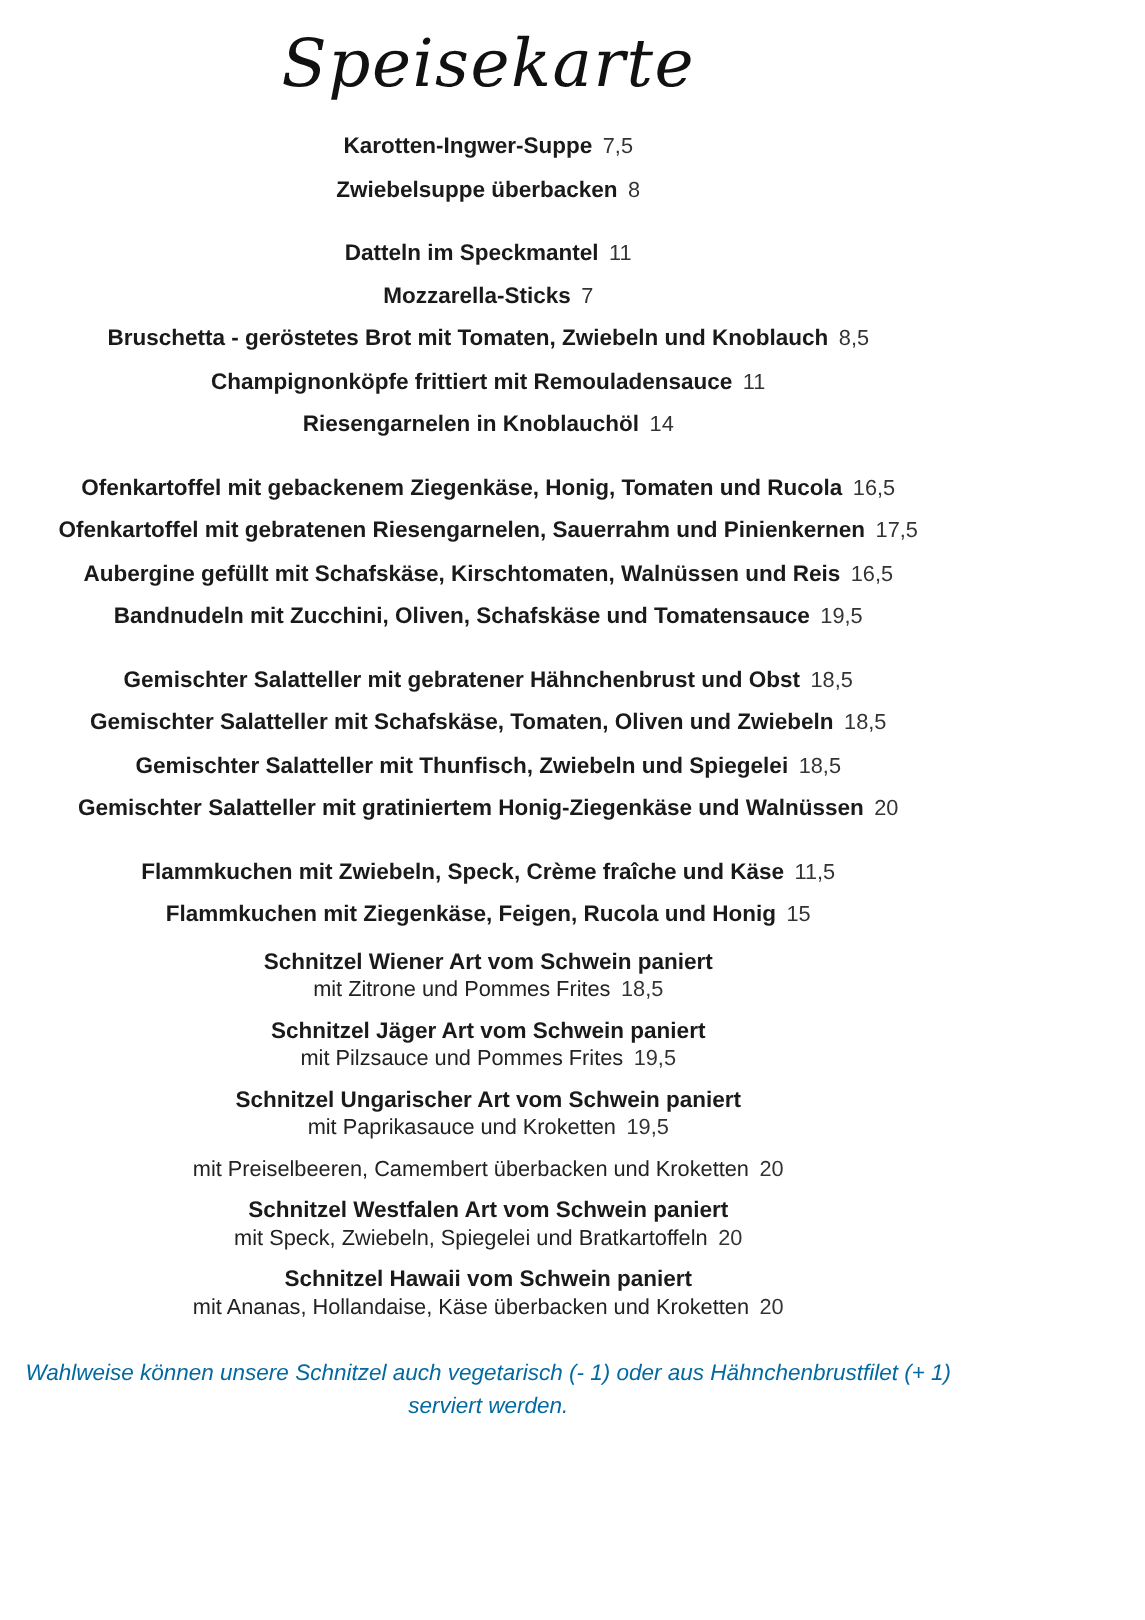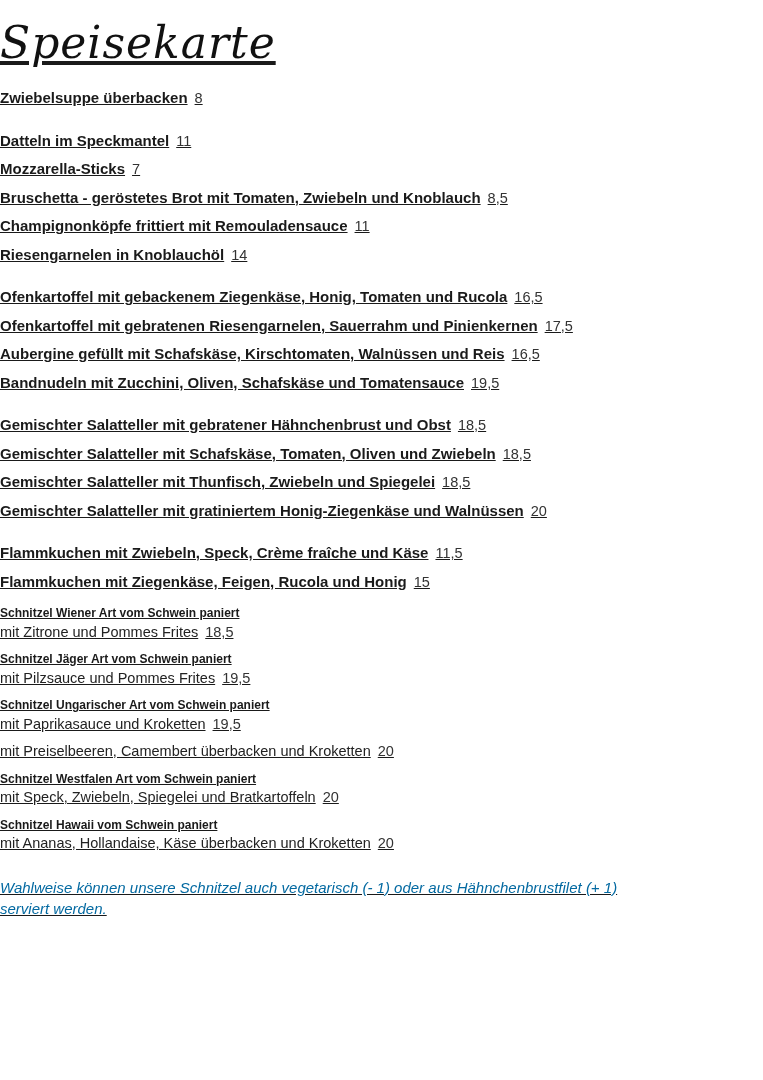--- a/index.html
+++ b/index.html
@@ -8,21 +8,21 @@
     height: 1080px;
     background: #ffffff;
     font-family: "Liberation Sans", sans-serif;
     color: #1a1a1a;
     overflow: hidden;
   }
   .menu-page {
     width: 651px;
     height: 1080px;
     padding-top: 12px;
-    text-decoration: underline;
+    text-align: center;
   }
   .menu-title {
     font-family: "DejaVu Serif", serif;
     font-style: italic;
     font-weight: 400;
     font-size: 44px;
     line-height: 62px;
     letter-spacing: 1px;
     color: #111111;
     margin-bottom: 10px;
@@ -46,21 +46,21 @@
     color: #333333;
     margin-left: 7px;
   }
   .schnitzel-sections {
     margin-top: -6px;
   }
   .schnitzel-block {
     margin-bottom: 9px;
   }
   .schnitzel-title {
-    font-size: 12px;
+    font-size: 15px;
     font-weight: 700;
     line-height: 18.5px;
     white-space: nowrap;
   }
   .schnitzel-sub {
     font-size: 14.5px;
     font-weight: 400;
     line-height: 18.5px;
     color: #222222;
     white-space: nowrap;
@@ -78,20 +78,21 @@
   }
 </style>
 </head>
 <body>
 
 <div class="menu-page">
   <h1 class="menu-title">Speisekarte</h1>
 
   <div class="menu-sections">
       <div class="menu-section">
+        <div class="menu-item"><span class="item-name">Karotten-Ingwer-Suppe</span><span class="item-price">7,5</span></div>
         <div class="menu-item"><span class="item-name">Zwiebelsuppe überbacken</span><span class="item-price">8</span></div>
       </div>
       <div class="menu-section">
         <div class="menu-item"><span class="item-name">Datteln im Speckmantel</span><span class="item-price">11</span></div>
         <div class="menu-item"><span class="item-name">Mozzarella-Sticks</span><span class="item-price">7</span></div>
         <div class="menu-item"><span class="item-name">Bruschetta - geröstetes Brot mit Tomaten, Zwiebeln und Knoblauch</span><span class="item-price">8,5</span></div>
         <div class="menu-item"><span class="item-name">Champignonköpfe frittiert mit Remouladensauce</span><span class="item-price">11</span></div>
         <div class="menu-item"><span class="item-name">Riesengarnelen in Knoblauchöl</span><span class="item-price">14</span></div>
       </div>
       <div class="menu-section">

